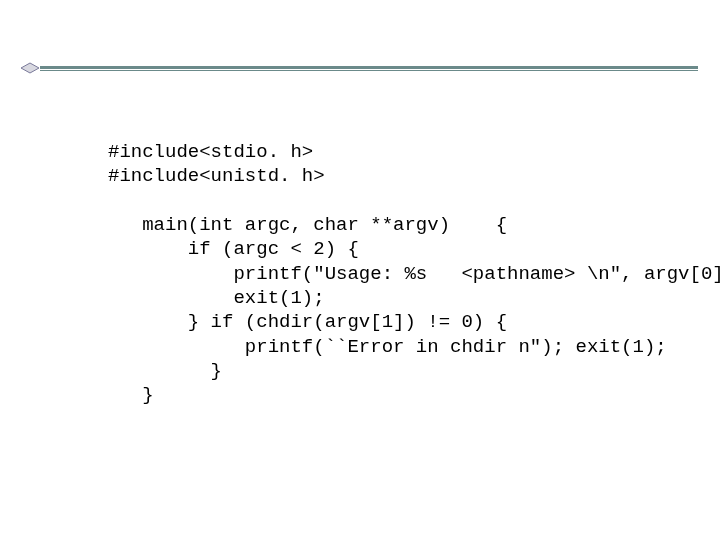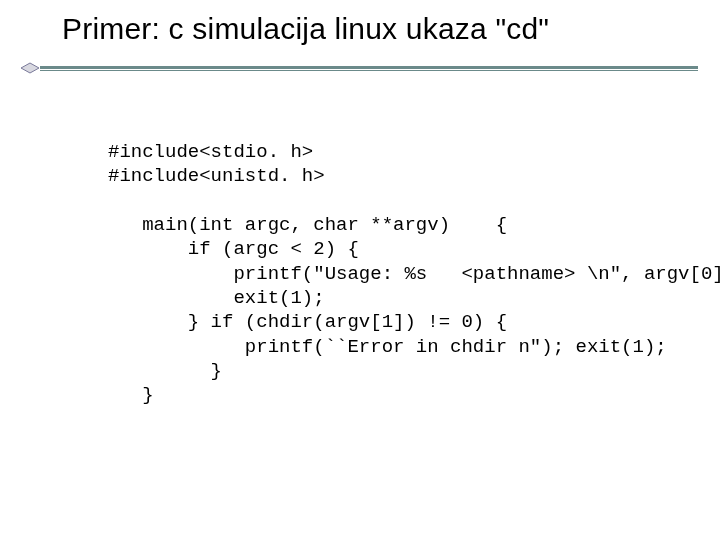--- a/index.html
+++ b/index.html
@@ -67,21 +67,20 @@
     line-height: 1.28;
     white-space: pre;
     font-family: Liberation Mono, monospace;
   }
 </style>
 </head>
 <body>
 
 <div class="slide">
 
-  <div class="title">Primer: c simulacija linux ukaza "cd"</div>
 
   <div class="rule-wrap">
     <span class="diamond">
       <svg width="20" height="12" viewBox="0 0 20 12">
         <polygon points="10,1 19,6 10,11 1,6" fill="#d8d8e0" stroke="#7a7a9a" stroke-width="1"></polygon>
       </svg>
     </span>
     <div class="line-top"></div>
     <div class="line-bot"></div>
   </div>

